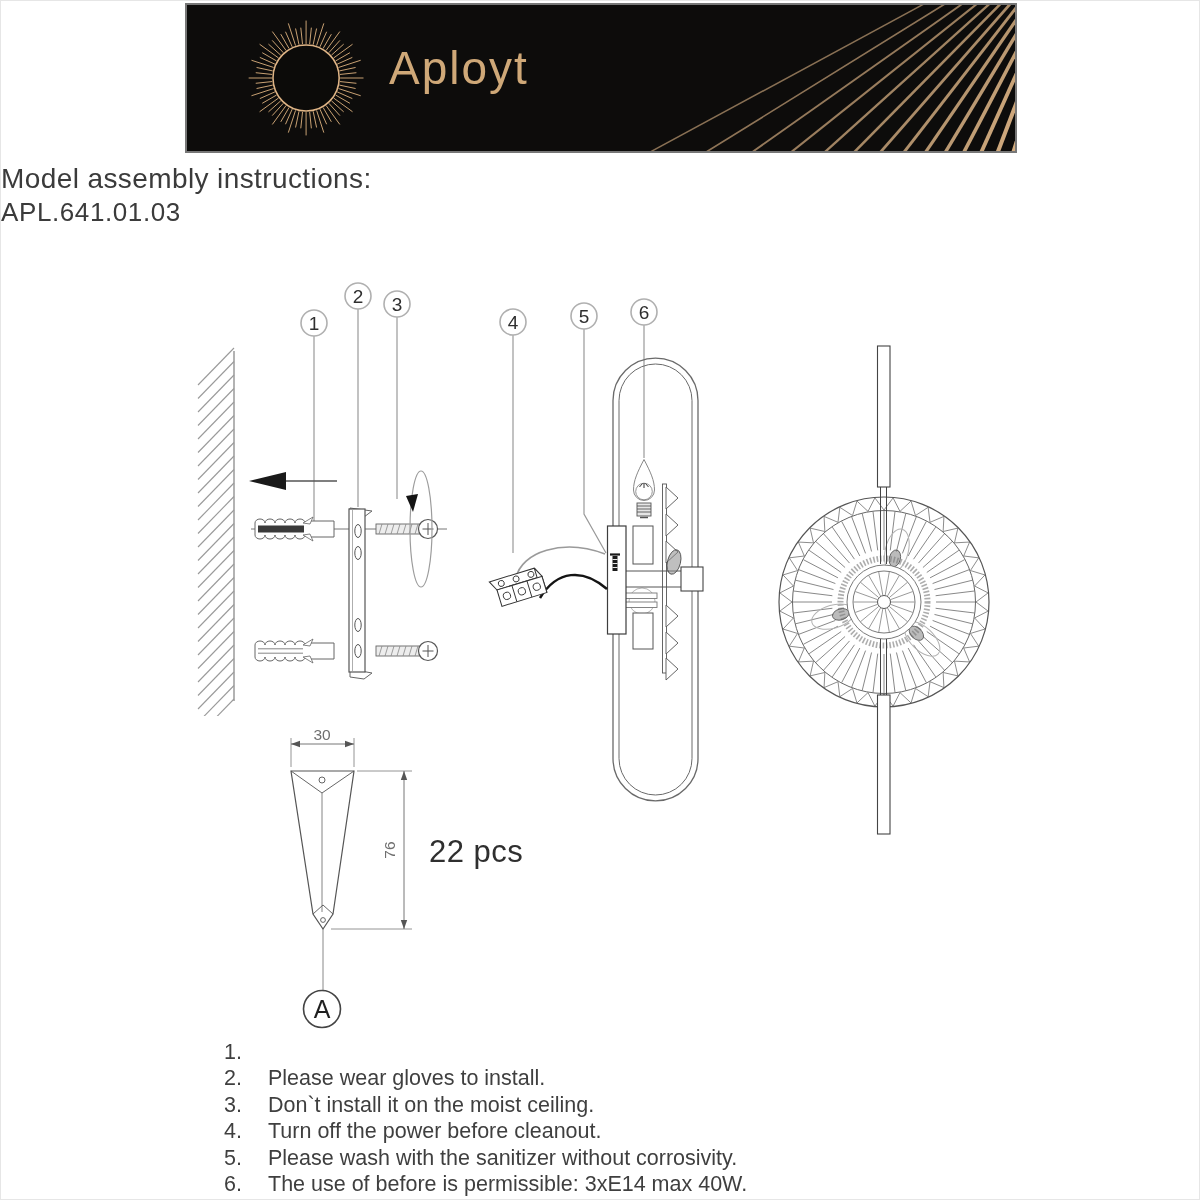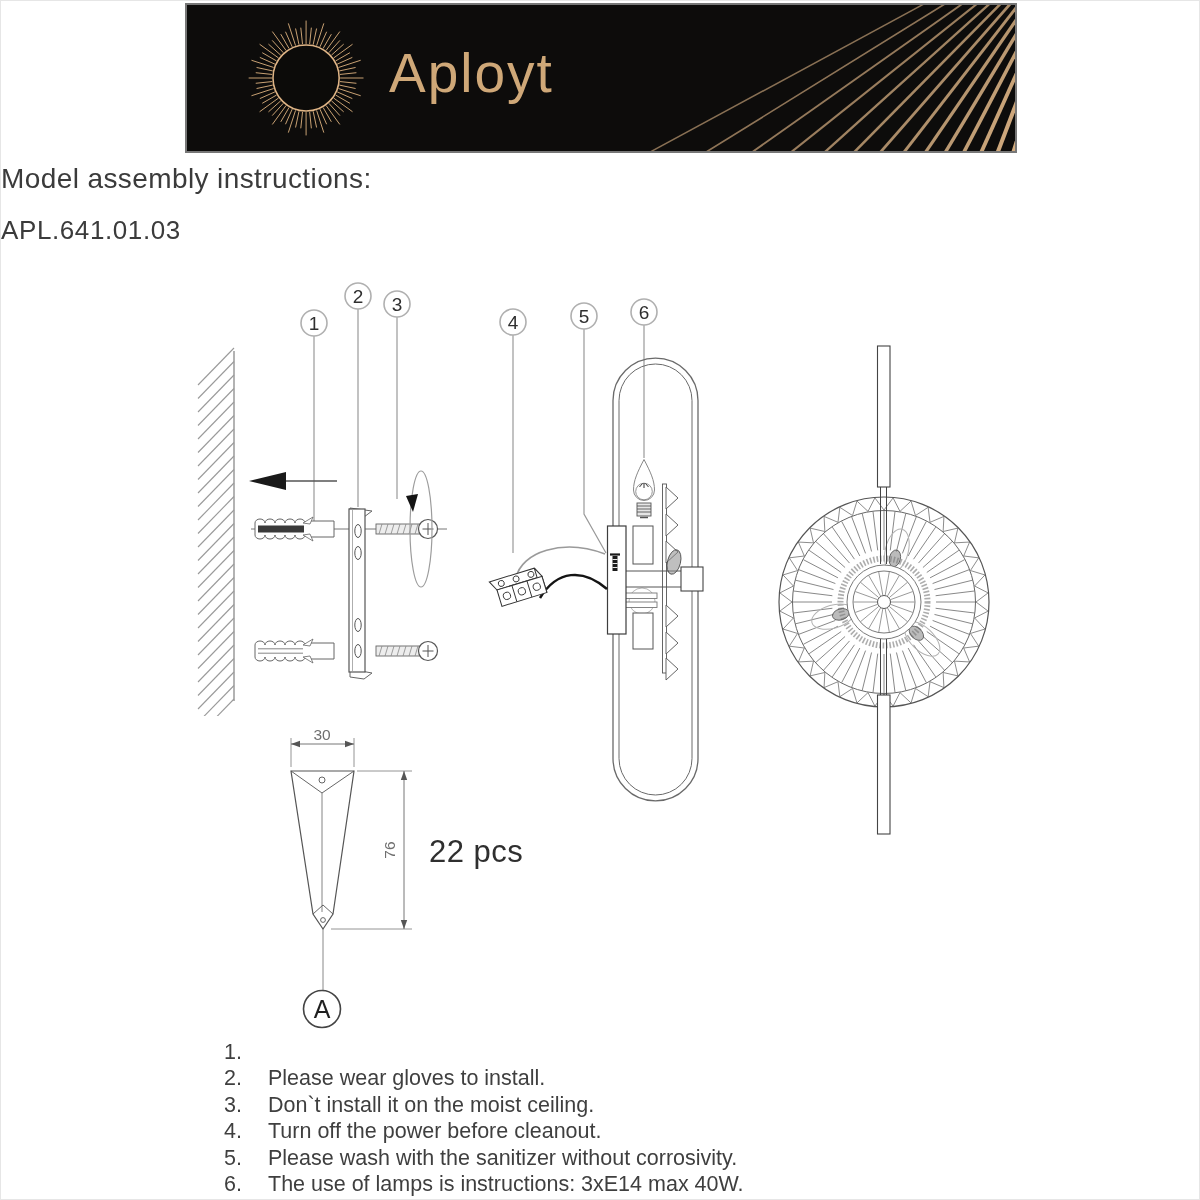--- a/index.html
+++ b/index.html
@@ -1,25 +1,25 @@
 <!DOCTYPE html>
 <html><head>
 <meta charset="utf-8">
 <style>
   html,body{margin:0;padding:0;background:#ffffff;}
   .page{position:relative;width:1200px;height:1200px;background:#fff;overflow:hidden;
         font-family:"Liberation Sans",sans-serif;border:1px solid #e6e6e6;box-sizing:border-box;}
   .banner{position:absolute;left:184px;top:2px;width:832px;height:150px;background:#0d0c0b;
           border:2px solid #777;box-sizing:border-box;}
   .banner svg{position:absolute;left:0;top:0;}
-  .brand{position:absolute;left:202px;top:36px;font-size:55px;color:#cfa878;letter-spacing:2px;
+  .brand{position:absolute;left:202px;top:36px;font-size:46px;color:#cfa878;letter-spacing:2px;
          font-family:"Liberation Sans",sans-serif;}
   .title-line{position:absolute;left:0;width:1200px;color:#3b3b3b;}
   .t1{top:162px;font-size:28px;font-weight:500;letter-spacing:0.4px;}
-  .t2{top:196px;font-size:26px;font-weight:500;letter-spacing:0.6px;margin-top:18px;}
+  .t2{top:196px;font-size:26px;font-weight:500;letter-spacing:0.6px;}
   .diagram-svg{position:absolute;}
   svg text{font-family:"Liberation Sans",sans-serif;}
   .callout-num{font-size:19px;fill:#2f2f2f;}
   .dim-label{font-size:15.5px;fill:#6f6f6f;}
   .qty-label{font-size:31px;fill:#2f2f2f;letter-spacing:0.5px;}
   .item-label{font-size:25px;fill:#1f1f1f;}
   .instructions{position:absolute;left:223px;top:1038px;}
   .ins-row{display:flex;font-size:21.5px;color:#3f3f3f;line-height:26.4px;}
   .ins-num{width:44px;flex:none;}
 </style>
@@ -554,17 +554,17 @@
     <div class="ins-row">
       <span class="ins-num">4.</span>
       <span class="ins-text">Turn off the power before cleanout.</span>
     </div>
     <div class="ins-row">
       <span class="ins-num">5.</span>
       <span class="ins-text">Please wash with the sanitizer without corrosivity.</span>
     </div>
     <div class="ins-row">
       <span class="ins-num">6.</span>
-      <span class="ins-text">The use of lamps is instructions: 3xE14 max 40W.</span>
+      <span class="ins-text">The use of before is permissible: 3xE14 max 40W.</span>
     </div>
   </div>
 
 </div>
 
 </body></html>

